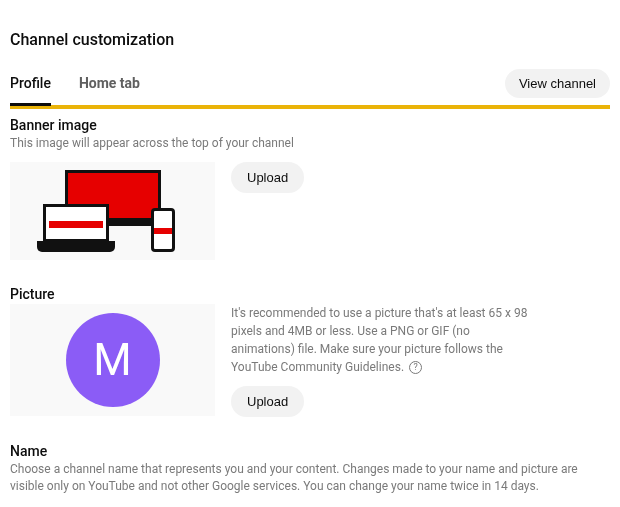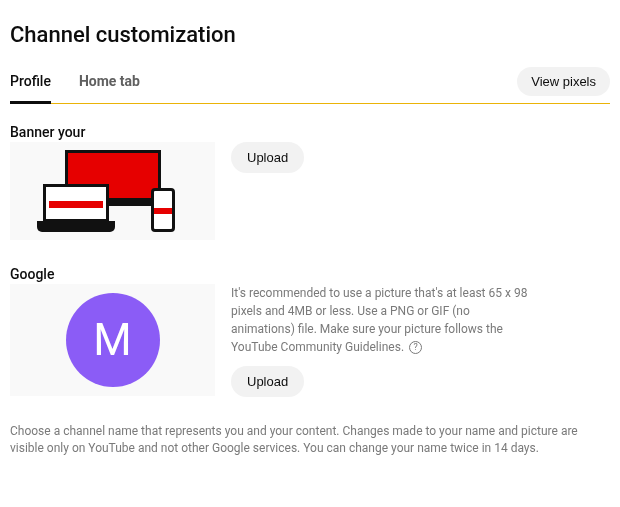--- a/index.html
+++ b/index.html
@@ -5,31 +5,31 @@
     * { box-sizing: border-box; margin: 0; padding: 0; }
     body {
       font-family: Roboto, Arial, sans-serif;
       background: #fff;
       color: #0d0d0d;
       padding: 12px 10px 20px 10px;
       width: 620px;
       font-size: 13px;
     }
     .page-title {
-      font-size: 22px;
+      font-size: 16px;
       font-weight: 500;
       margin-bottom: 18px;
-      margin-top: 10px;
+      margin-top: 18px;
     }
     .top-row {
       display: flex;
       justify-content: space-between;
       align-items: center;
-      border-bottom: 1px solid #eab308;
-      margin-bottom: 20px;
+      border-bottom: 4px solid #eab308;
+      margin-bottom: 8px;
     }
     .tabs { display: flex; gap: 28px; }
     .tab {
       padding: 8px 0 12px 0;
       font-size: 14px;
       color: #606060;
       cursor: pointer;
       border-bottom: 3px solid transparent;
       margin-bottom: -1px;
       font-weight: bold;
@@ -129,59 +129,61 @@
 </head>
 <body>
 
 <h1 class="page-title">Channel customization</h1>
 
 <div class="top-row">
   <div class="tabs">
     <div class="tab active">Profile</div>
     <div class="tab">Home tab</div>
   </div>
-  <button class="view-channel-btn">View pixels</button>
+  <button class="view-channel-btn">View channel</button>
 </div>
 
 <div class="section">
-  <div class="section-title">Banner your</div>
+  <div class="section-title">Banner image</div>
+  <div class="section-desc">This image will appear across the top of your channel</div>
   <div class="row">
     <div class="preview-box">
       <div class="banner-ill">
         <div class="tv"></div>
         <div class="laptop-screen">
             <div class="laptop-bar"></div>
           </div>
         <div class="laptop-base"></div>
         <div class="phone">
             <div class="phone-bar"></div>
           </div>
       </div>
     </div>
     <div class="details">
       <button class="upload-btn">Upload</button>
     </div>
   </div>
 </div>
 
 <div class="section">
-  <div class="section-title">Google</div>
+  <div class="section-title">Picture</div>
   <div class="row">
     <div class="preview-box tall">
       <div class="avatar">M</div>
     </div>
     <div class="details">
       <div class="details-text">
         <span>It's recommended to use a picture that's at least 65 x 98 pixels and 4MB or less. Use a PNG or GIF (no animations) file. Make sure your picture follows the YouTube Community Guidelines.</span>
         <span class="help-icon">?</span>
       </div>
       <button class="upload-btn">Upload</button>
     </div>
   </div>
 </div>
 
 <div class="section">
+  <div class="section-title">Name</div>
   <div class="section-desc">
     <span>Choose a channel name that represents you and your content. Changes made to your name and picture are visible only on YouTube and not other Google services. You can change your name twice in 14 days.</span>
     
   </div>
 
 </div>
 
 </body></html>

